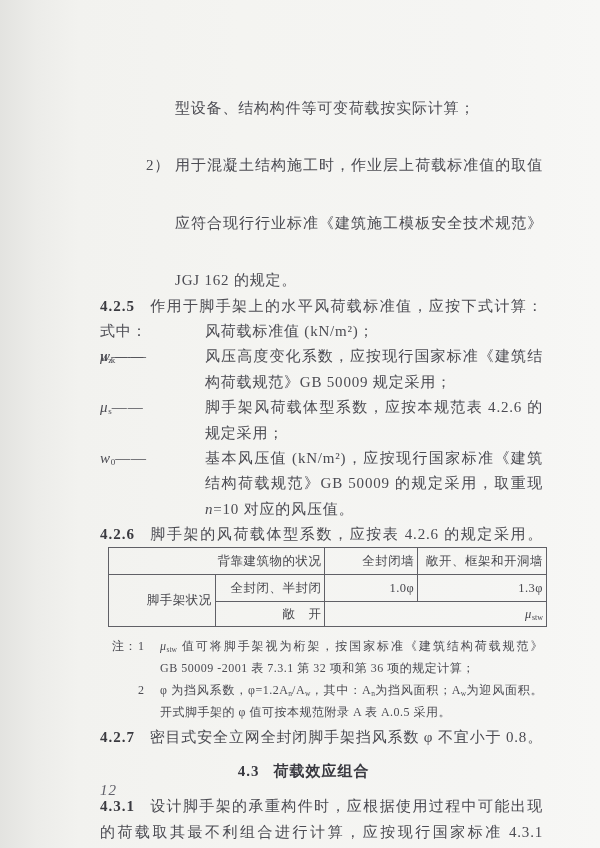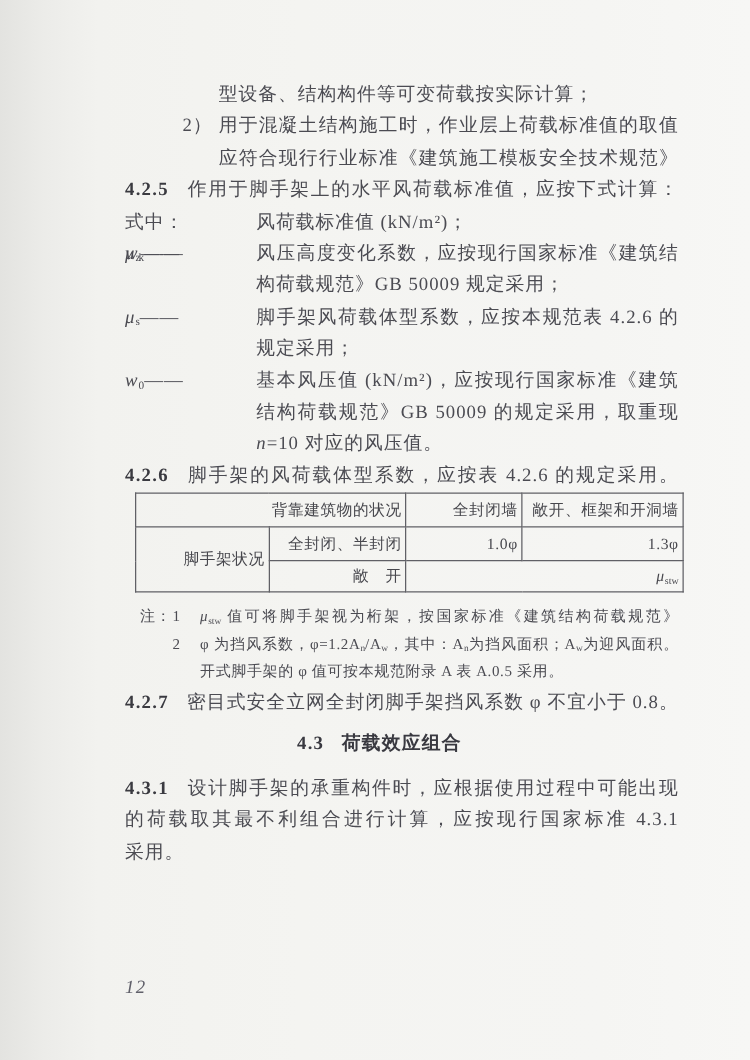--- a/index.html
+++ b/index.html
@@ -5,21 +5,21 @@
   html,body { margin:0; padding:0; background:#f5f5f2; }
   .page {
     position:relative; width:600px; height:848px; overflow:hidden;
     background:linear-gradient(90deg,#e3e3e0 0px,#ecece9 36px,#f2f2ef 78px,#f4f4f1 40%,#f5f5f3 80%,#f7f7f5 100%);
     font-family:"Liberation Serif","DejaVu Serif",serif;
     color:#4b4b52;
   }
   .content { position:absolute; left:100px; top:64px; width:443px; font-size:15px; letter-spacing:0.8px; }
   .ln { line-height:25.4px; height:25.4px; white-space:nowrap; }
   .just { white-space:normal; text-align:justify; text-align-last:justify; overflow:hidden; }
-  .ind75 { padding-left:75px; }
+  .ind75 { padding-left:75px;margin-top:32px; }
   .rel { position:relative; }
   .marker { position:absolute; left:46px; top:0; }
   b.num { font-weight:bold; color:#3a3a40; margin-right:10px; letter-spacing:1px; }
   sub { font-size:9px; vertical-align:-2px; letter-spacing:0; }
   i { font-style:italic; }
   
   .formula { position:relative; }
   .feq { position:relative; left:-24px; }
   .feq .op { margin:0 7px; font-style:normal; }
   .eq-label { position:absolute; right:0; top:0; letter-spacing:0.5px; }
@@ -52,20 +52,21 @@
 <body>
 
 <div class="page">
   <div class="content">
 
     <div class="ln ind75">型设备、结构构件等可变荷载按实际计算；</div>
     <div class="ln ind75 just rel">
       <span class="marker">2）</span><span>用于混凝土结构施工时，作业层上荷载标准值的取值</span>
     </div>
     <div class="ln ind75 just">应符合现行行业标准《建筑施工模板安全技术规范》</div>
+    <div class="ln ind75">JGJ 162 的规定。</div>
 
     <div class="ln just">
       <b class="num">4.2.5</b> <span>作用于脚手架上的水平风荷载标准值，应按下式计算：</span>
     </div>
 
 
     <div class="def">
       <span class="term">
         <span>式中：</span>
         <span><i>w</i><sub>k</sub><span>——</span></span>
@@ -128,20 +129,21 @@
         </tr>
       </tbody>
     </table>
 
     <div class="notes">
       <div class="nln just">
         <span class="n-label">注：</span>
         <span class="n-num">1</span>
         <i>μ</i><sub class="ssub">stw</sub><span> 值可将脚手架视为桁架，按国家标准《建筑结构荷载规范》</span>
       </div>
+      <div class="nln">GB 50009 -2001 表 7.3.1 第 32 项和第 36 项的规定计算；</div>
       <div class="nln just">
         <span class="n-num">2</span>
         <span>φ 为挡风系数，φ=1.2A</span><sub class="ssub">n</sub><span>/A</span><sub class="ssub">w</sub><span>，其中：A</span><sub class="ssub">n</sub><span>为挡风面积；A</span><sub class="ssub">w</sub><span>为迎风面积。敞</span>
       </div>
       <div class="nln">开式脚手架的 φ 值可按本规范附录 A 表 A.0.5 采用。</div>
     </div>
 
     <div class="ln just mt2">
       <b class="num">4.2.7</b> <span>密目式安全立网全封闭脚手架挡风系数 φ 不宜小于 0.8。</span>
     </div>

